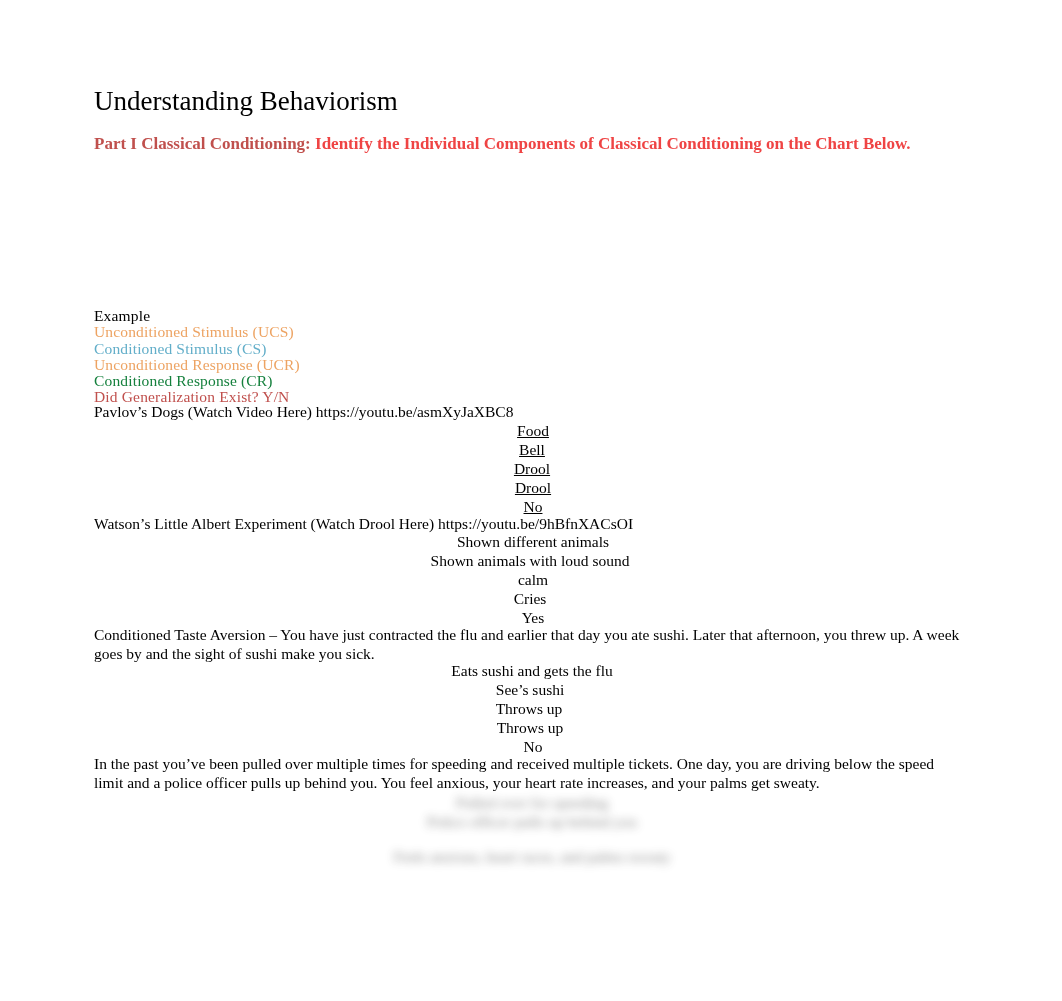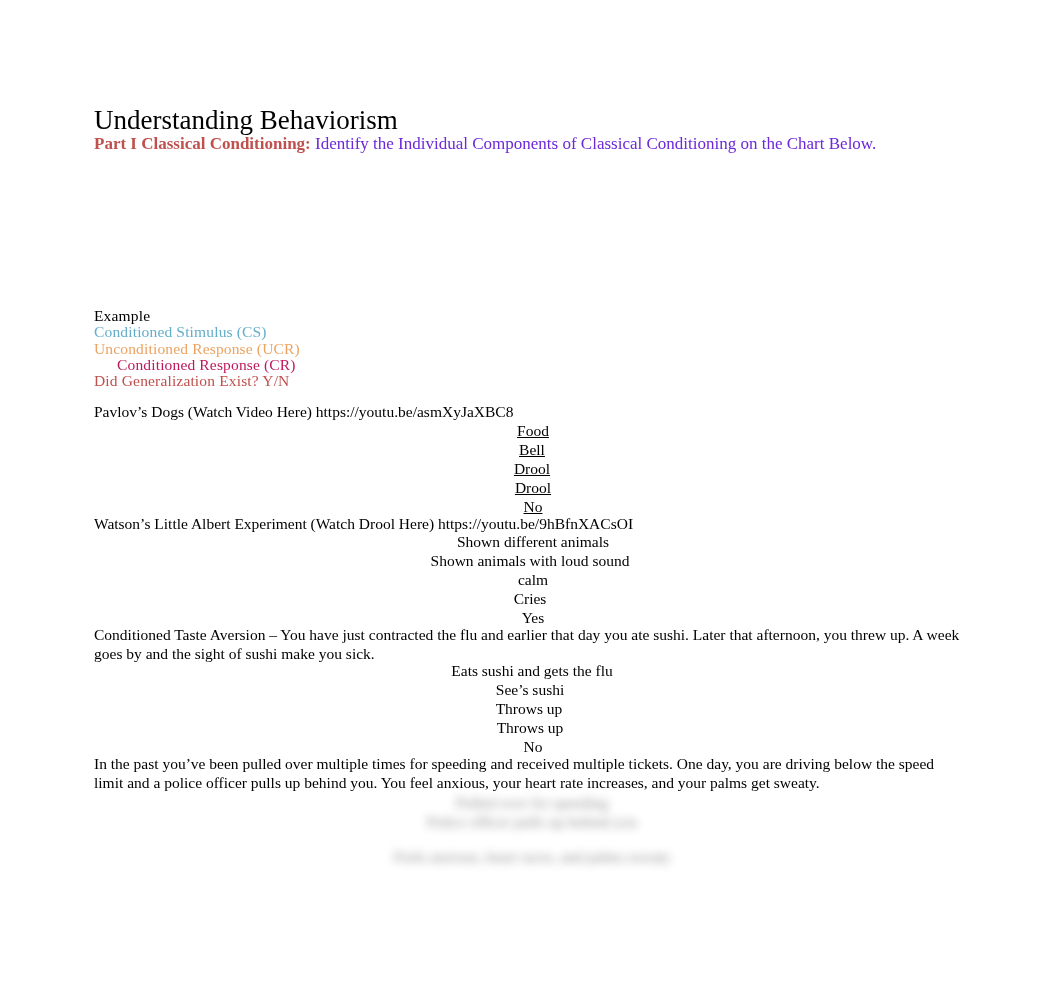--- a/index.html
+++ b/index.html
@@ -23,43 +23,43 @@
     left: 0;
     top: 0;
     width: 1062px;
     height: 1001px;
   }
 
   
   .doc-title {
     position: absolute;
     left: 94px;
-    top: 103px;
+    top: 84px;
     font-size: 27px;
     line-height: 34px;
     font-weight: 400;
     color: #000000;
     white-space: nowrap;
   }
 
   .subtitle-line {
     position: absolute;
     left: 94px;
     top: 133px;
     font-size: 17px;
     line-height: 21px;
     white-space: nowrap;
   }
   .subtitle-lead {
     font-weight: 700;
     color: #c0504d;
   }
   .subtitle-rest {
-    font-weight: 400;
-    color: #6d28d9;
+    font-weight: 700;
+    color: #ef4444;
   }
 
   
   .legend {
     position: absolute;
     left: 94px;
     top: 302px;
     width: 500px;
   }
   .legend-row {
@@ -69,21 +69,21 @@
     letter-spacing: 0.01em;
   }
   .legend-row.example {
     color: #000000;
     margin-bottom: 0px;
     margin-top: 6px;
   }
   .legend-row.ucs  { color: #eda362; }
   .legend-row.cs   { color: #62aec9; }
   .legend-row.ucr  { color: #eda362; }
-  .legend-row.cr   { color: #be185d; margin-left: 23px; }
+  .legend-row.cr   { color: #15803d; }
   .legend-row.gen  { color: #c0504d; }
 
   
   .scenario-head {
     position: absolute;
     left: 94px;
     font-size: 15.5px;
     line-height: 19px;
     color: #000000;
   }
@@ -140,20 +140,21 @@
 <div class="page">
 
   <div class="doc-title">Understanding Behaviorism</div>
 
   <div class="subtitle-line">
     <span class="subtitle-lead">Part I Classical Conditioning:</span><span class="subtitle-rest"> Identify the Individual Components of Classical Conditioning on the Chart Below.</span>
   </div>
 
   <div class="legend">
     <div class="legend-row example">Example</div>
+    <div class="legend-row ucs">Unconditioned Stimulus (UCS)</div>
     <div class="legend-row cs">Conditioned Stimulus (CS)</div>
     <div class="legend-row ucr">Unconditioned Response (UCR)</div>
     <div class="legend-row cr">Conditioned Response (CR)</div>
     <div class="legend-row gen">Did Generalization Exist? Y/N</div>
   </div>
 
   <div class="scenario-head nowrap" style="top:402px;">Pavlov’s Dogs (Watch Video Here) https://youtu.be/asmXyJaXBC8</div>
 
   <div class="answers" style="top:421px;text-decoration:underline;">
     <div class="answer-line"><span class="off-p1">Food</span></div>

